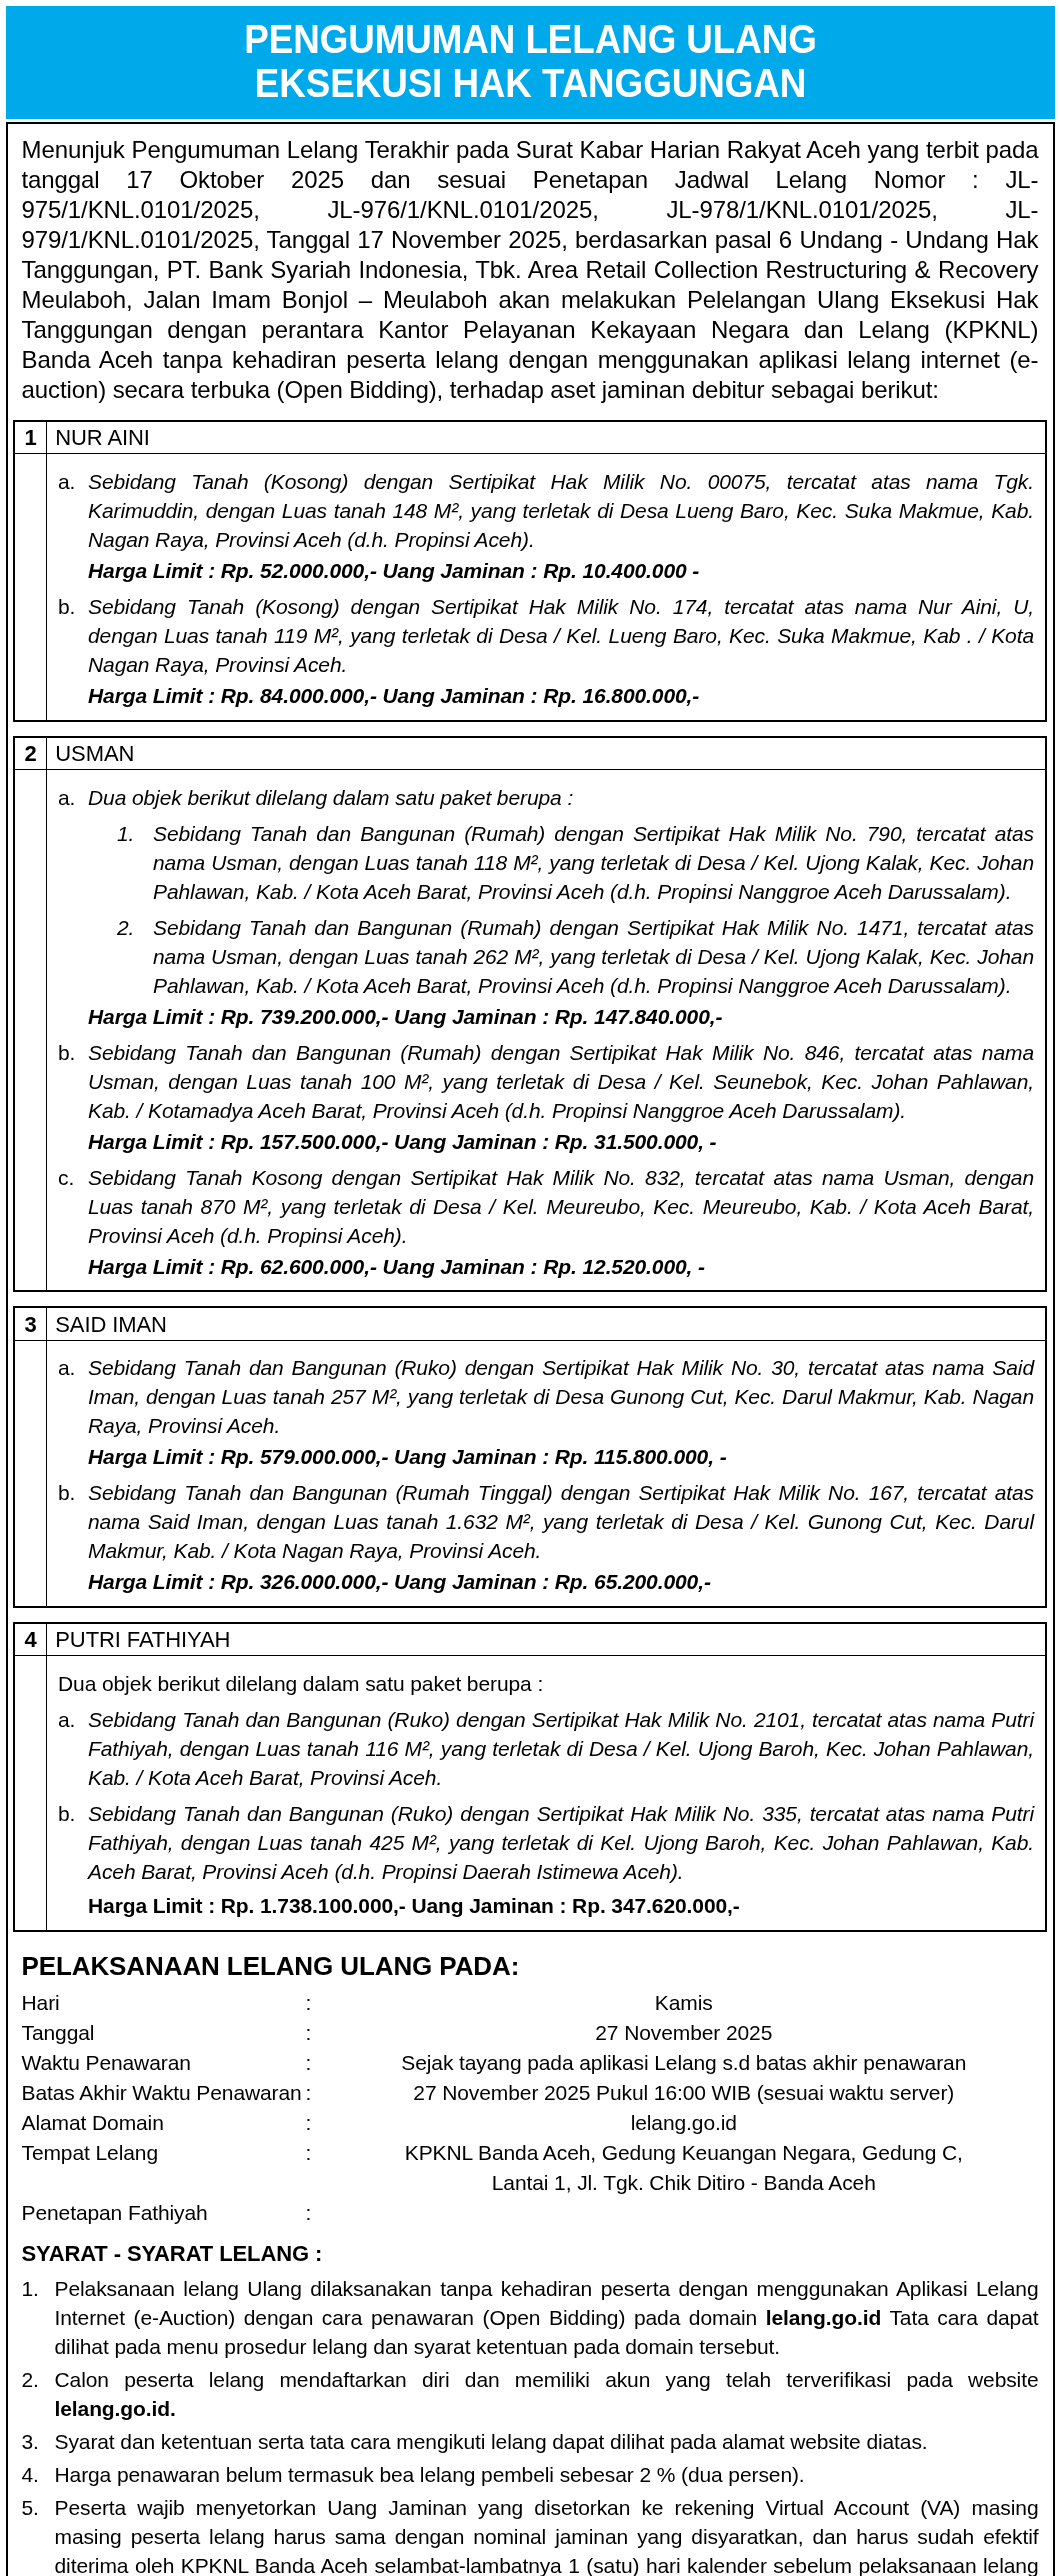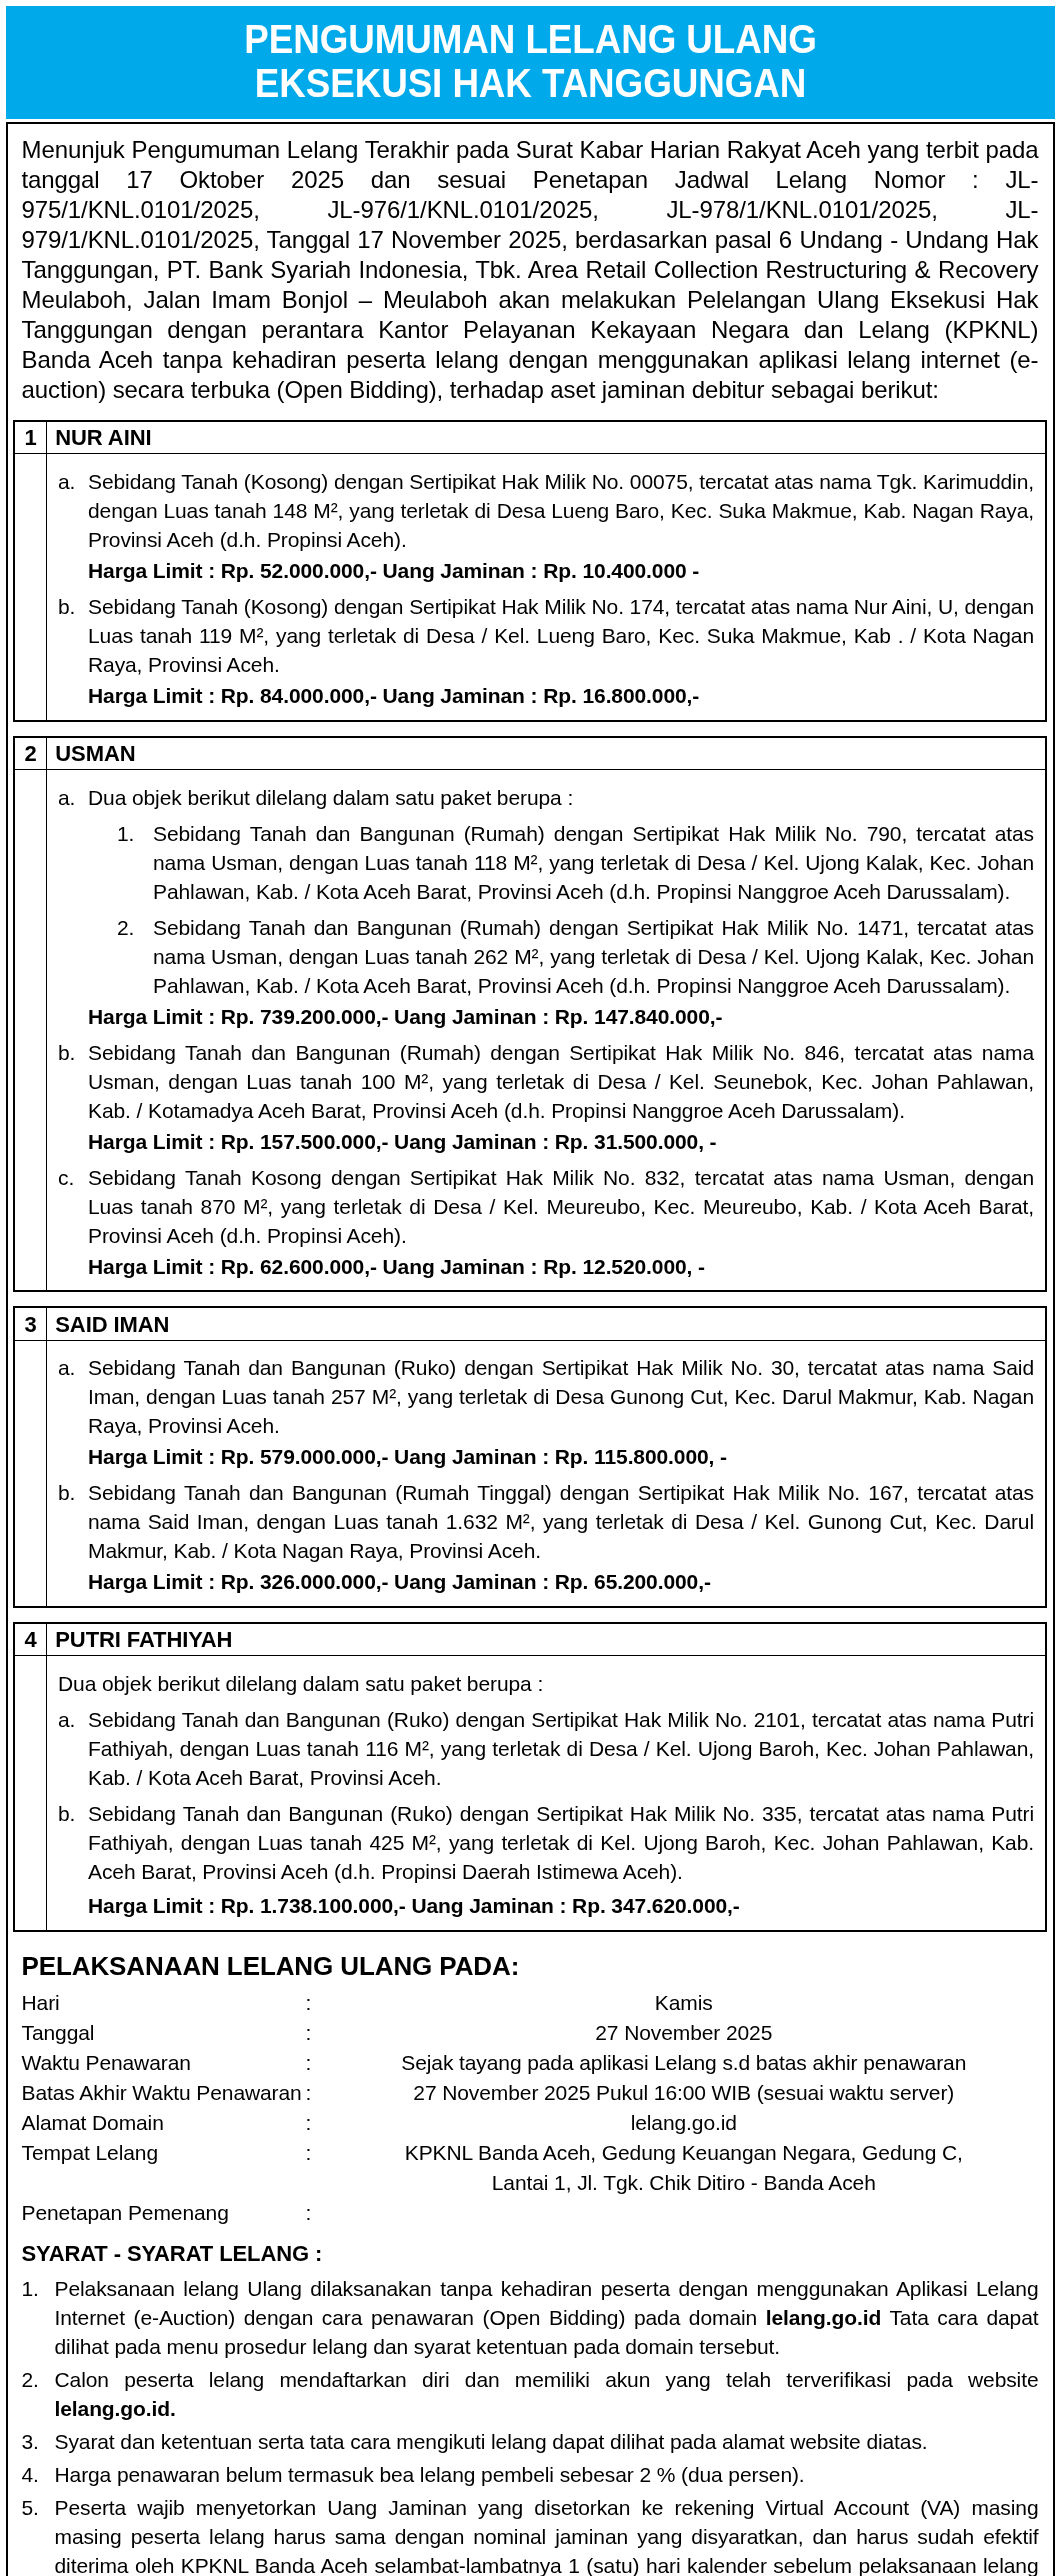--- a/index.html
+++ b/index.html
@@ -42,28 +42,28 @@
 
   
   .sec { border:2.1px solid #000; margin:14px 5.5px 0 5.5px; }
   .sec-head { display:flex; border-bottom:1.4px solid #000; align-items:stretch; }
   .sec-num {
     width:32px; flex:none;
     border-right:1.4px solid #000;
     text-align:center; font-weight:bold; font-size:22px;
     padding:3.4px 0 2.1px 0;
   }
-  .sec-name { font-weight:bold; font-size:22px; padding:3.4px 0 2.1px 8.3px; }
+  .sec-name { font-weight:normal; font-size:22px; padding:3.4px 0 2.1px 8.3px; }
   .sec-body { display:flex; align-items:stretch; }
   .sec-gutter { width:32px; flex:none; border-right:1.4px solid #000; }
   .sec-content { flex:1; padding:5.5px 11px 9.7px 11px; font-size:21px; line-height:29px; }
 
   .item { display:flex; margin-top:7px; }
   .item-label { width:30px; flex:none; }
-  .item-text { flex:1; text-align:justify; }
+  .item-text { flex:1; text-align:justify;font-style:italic; }
   .pkg-line { margin-top:7px; }
 
   .sub { display:flex; margin-top:7px; padding-left:29px; }
   .sub-label { width:36px; flex:none; }
   .sub-text { flex:1; text-align:justify; }
 
   .harga { font-weight:bold; margin-top:2px; }
   .harga-pkg { font-weight:bold; margin-top:5.5px; padding-left:30px; }
 
   
@@ -238,21 +238,21 @@
         <span class="colon">:</span>
         <span class="v">lelang.go.id</span>
       </div>
       <div class="krow">
         <span class="k">Tempat Lelang</span>
         <span class="colon">:</span>
         <span class="v"><span>KPKNL Banda Aceh, Gedung Keuangan Negara, Gedung C,</span><br>
           <span>Lantai 1, Jl. Tgk. Chik Ditiro - Banda Aceh</span></span>
       </div>
       <div class="krow">
-        <span class="k">Penetapan Pemenang</span>
+        <span class="k">Penetapan Fathiyah</span>
         <span class="colon">:</span>
       </div>
     </div>
 
     <div class="syarat">
       <div class="sy-title">SYARAT - SYARAT LELANG :</div>
 
       <div class="sy">
         <span class="sy-num">1.</span>
         <div class="sy-text"><span>Pelaksanaan lelang Ulang dilaksanakan tanpa kehadiran peserta dengan menggunakan Aplikasi Lelang Internet (e-Auction) dengan cara penawaran (Open Bidding) pada domain </span><b>lelang.go.id</b><span> Tata cara dapat dilihat pada menu prosedur lelang dan syarat ketentuan pada domain tersebut.</span><b></b></div>

